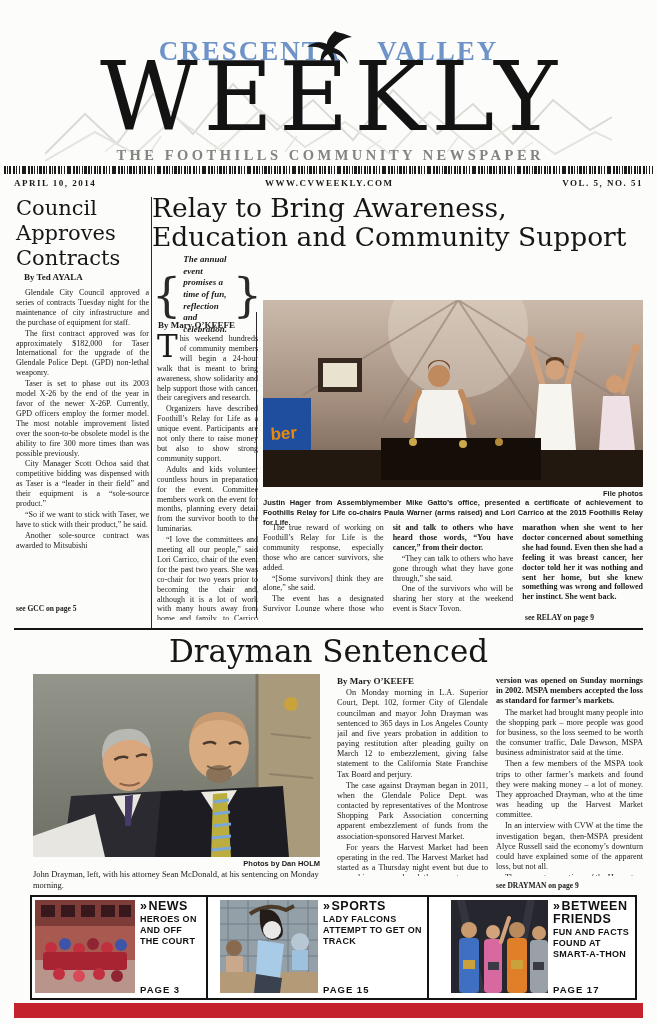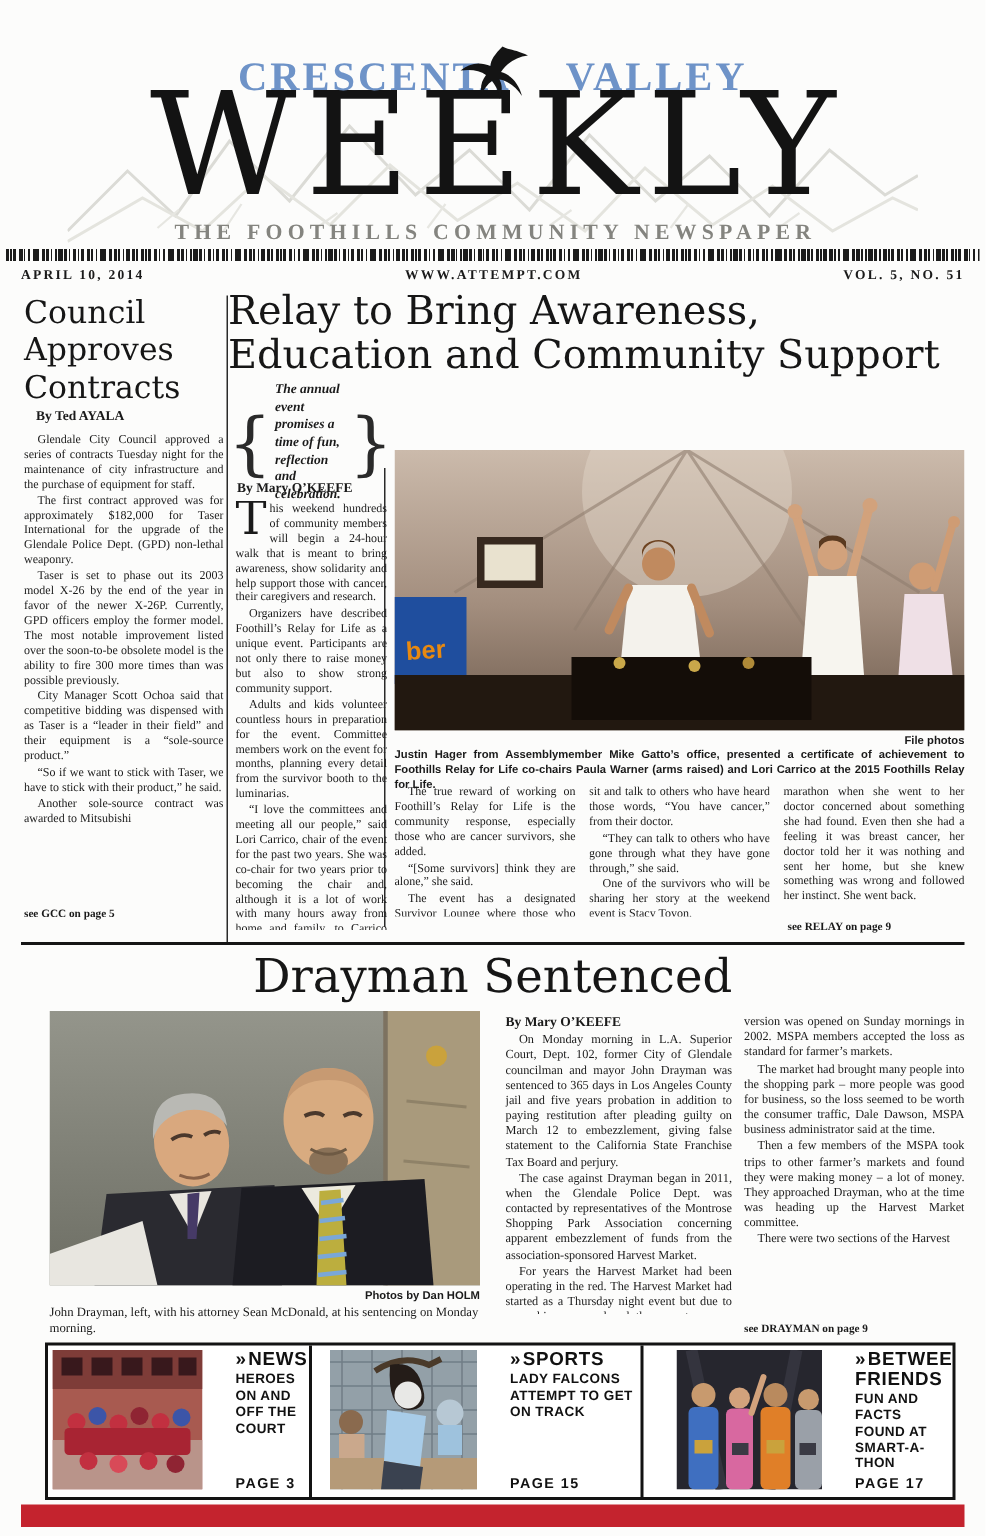--- a/index.html
+++ b/index.html
@@ -29,21 +29,21 @@
 
   
   .vrule{width:1px;background:#2a2a2a;}
   .hrule{height:2px;background:#151515;}
 
   
   .headline{font-family:"DejaVu Serif",serif;color:#161616;}
   .byline{font-size:9px;font-weight:bold;}
   .bodytext{font-size:8px;line-height:1.24;text-align:justify;overflow:hidden;}
   .bodytext p{margin:0 0 1px 0;text-indent:9px;}
-  .no-first-indent p:first-child{text-indent:0;}
+  .no-first-indent p:first-child{text-indent:0;font-weight:bold;}
   .continuation{font-size:7.5px;font-weight:bold;}
   .photocredit{font-size:7.5px;font-weight:bold;text-align:right;font-family:"Liberation Sans",sans-serif;}
   .caption-sans{font-size:7.5px;font-weight:bold;line-height:1.3;font-family:"Liberation Sans",sans-serif;text-align:justify;}
   .caption-serif{font-size:8.5px;line-height:1.3;}
 
   
   .council-headline{top:196px;left:16px;width:135px;font-size:21px;line-height:1.18;}
   .council-byline{top:272px;left:24px;}
   .council-body{top:288px;left:16px;width:133px;height:312px;}
   .council-cont{top:604px;left:16px;width:133px;}
@@ -71,21 +71,21 @@
   .drayman-photo{top:674px;left:33px;width:287px;height:183px;}
   .drayman-credit{top:859px;left:33px;width:287px;}
   .drayman-caption{top:869px;left:33px;width:292px;}
   .drayman-col1{top:676px;left:337px;width:151px;height:200px;font-size:8.2px;}
   .drayman-col2{top:676px;left:496px;width:147px;height:200px;font-size:8.2px;}
   .drayman-byline{margin:0 0 4px 0;}
   .drayman-cont{top:881px;left:496px;width:147px;}
 
   
   .teaser-box{top:895px;left:30px;width:603px;height:101px;border:2px solid #131313;display:flex;background:#fff;}
-  .teaser{display:flex;padding:3px;gap:22px;border-right:2px solid #131313;overflow:hidden;}
+  .teaser{display:flex;padding:3px;gap:5px;border-right:2px solid #131313;overflow:hidden;}
   .teaser:last-child{border-right:none;padding-left:22px;}
   .t1{width:168px;} .t2{width:204px;padding-left:12px;} .t3{flex:1;}
   .teaser .tphoto{height:93px;flex:0 0 auto;}
   .tmeta{display:flex;flex-direction:column;font-family:"Liberation Sans",sans-serif;color:#111;min-width:0;}
   .tsection{font-size:12.5px;font-weight:bold;line-height:1.05;letter-spacing:.5px;}
   .tsection .chev{margin-right:1px;}
   .ttitle{font-size:9px;font-weight:bold;line-height:1.2;margin-top:1px;letter-spacing:.3px;}
   .tpage{font-size:9.5px;font-weight:bold;margin-top:auto;letter-spacing:1px;}
   .redbar{top:1003px;left:14px;width:629px;height:15px;background:#c4232e;}
 </style>
@@ -104,21 +104,21 @@
   </div>
   <svg class="abs bird" width="48" height="36" viewBox="0 0 48 36">
     <path d="M30 1 C25 6 22 10 22 14 C15 11 8 12 2 17 C9 16 15 17 19 20 C16 24 15 28 16 33 C18 29 20 26 23 24 C26 28 28 32 28 36 C30 31 30 27 28 23 C34 24 39 28 43 34 C41 26 36 20 29 18 C33 12 39 8 47 7 C39 3 33 3 30 1 Z" fill="#141414"></path>
   </svg>
   <div class="abs brand-main">WEEKLY</div>
   <div class="abs brand-tagline">THE FOOTHILLS COMMUNITY NEWSPAPER</div>
 
   <div class="abs barcode"></div>
   <div class="abs dateline">
     <span>APRIL 10, 2014</span>
-    <span>WWW.ATTEMPT.COM</span>
+    <span>WWW.CVWEEKLY.COM</span>
     <span>VOL. 5, NO. 51</span>
   </div>
 
   <div class="abs headline council-headline">Council Approves Contracts</div>
   <div class="abs byline council-byline">By Ted AYALA</div>
   <div class="abs bodytext council-body">
       <p>Glendale City Council approved a series of contracts Tuesday night for the maintenance of city infrastructure and the purchase of equipment for staff.</p>
       <p>The first contract approved was for approximately $182,000 for Taser International for the upgrade of the Glendale Police Dept. (GPD) non-lethal weaponry.</p>
       <p>Taser is set to phase out its 2003 model X-26 by the end of the year in favor of the newer X-26P. Currently, GPD officers employ the former model. The most notable improvement listed over the soon-to-be obsolete model is the ability to fire 300 more times than was possible previously.</p>
       <p>City Manager Scott Ochoa said that competitive bidding was dispensed with as Taser is a “leader in their field” and their equipment is a “sole-source product.”</p>
@@ -249,20 +249,21 @@
     <div>
         <p>On Monday morning in L.A. Superior Court, Dept. 102, former City of Glendale councilman and mayor John Drayman was sentenced to 365 days in Los Angeles County jail and five years probation in addition to paying restitution after pleading guilty on March 12 to embezzlement, giving false statement to the California State Franchise Tax Board and perjury.</p>
         <p>The case against Drayman began in 2011, when the Glendale Police Dept. was contacted by representatives of the Montrose Shopping Park Association concerning apparent embezzlement of funds from the association-sponsored Harvest Market.</p>
         <p>For years the Harvest Market had been operating in the red. The Harvest Market had started as a Thursday night event but due to several issues was closed; the current</p>
       </div>
   </div>
   <div class="abs bodytext no-first-indent drayman-col2">
       <p>version was opened on Sunday mornings in 2002. MSPA members accepted the loss as standard for farmer’s markets.</p>
       <p>The market had brought many people into the shopping park – more people was good for business, so the loss seemed to be worth the consumer traffic, Dale Dawson, MSPA business administrator said at the time.</p>
       <p>Then a few members of the MSPA took trips to other farmer’s markets and found they were making money – a lot of money. They approached Drayman, who at the time was heading up the Harvest Market committee.</p>
+      <p>In an interview with CVW at the time the investigation began, then-MSPA president Alyce Russell said the economy’s downturn could have explained some of the apparent loss, but not all.</p>
       <p>There were two sections of the Harvest</p>
     </div>
   <div class="abs continuation drayman-cont">see DRAYMAN on page 9</div>
 
   <div class="abs teaser-box">
 
     <div class="teaser t1">
       <svg class="tphoto" width="100" height="93" viewBox="0 0 100 93">
         <rect width="100" height="93" fill="#a85a50"></rect>
         <rect x="0" y="0" width="100" height="26" fill="#7e3c38"></rect>

